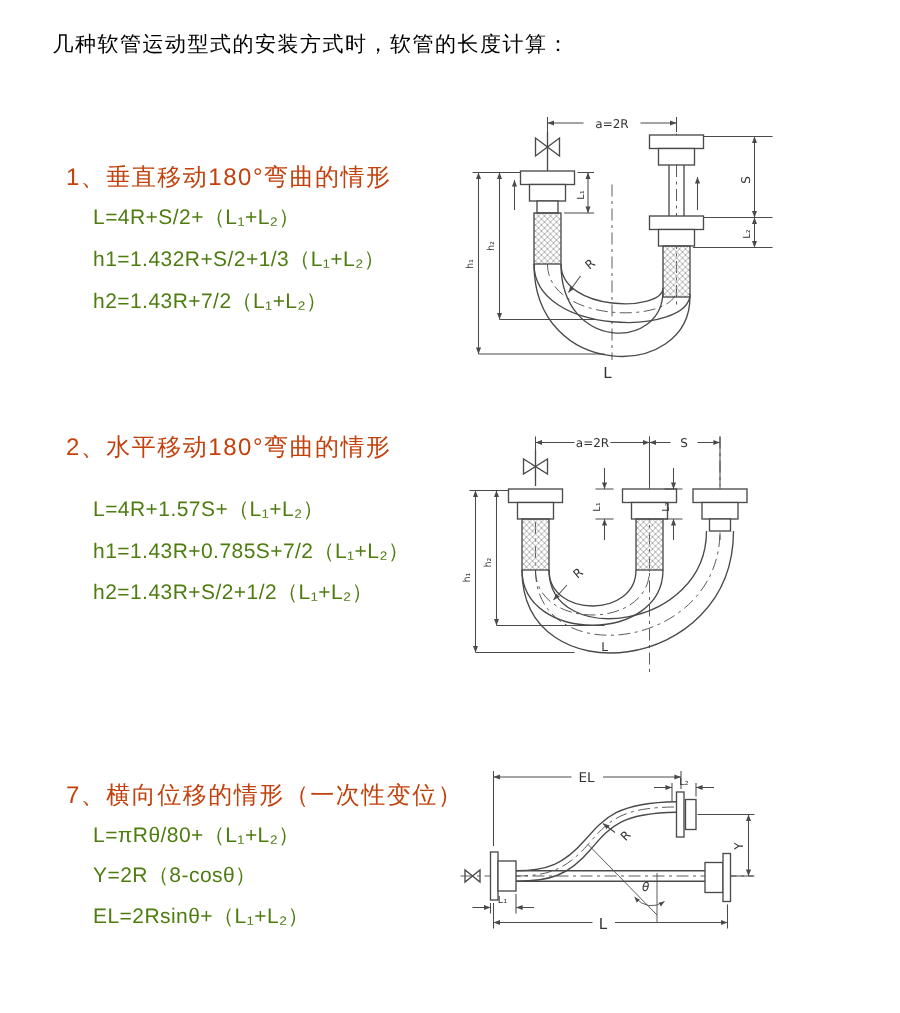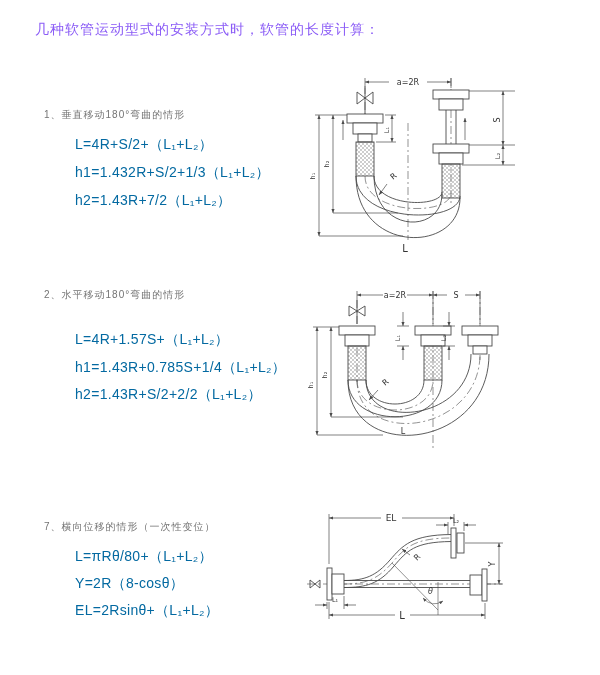--- a/index.html
+++ b/index.html
@@ -2,49 +2,49 @@
 <html><head>
 <meta charset="utf-8">
 <style>
   html,body{margin:0;padding:0;}
   body{
     width:600px;height:675px;background:#ffffff;position:relative;overflow:hidden;
     font-family:"Liberation Sans","DejaVu Sans",sans-serif;color:#111;
   }
   .page-title{
     position:absolute;left:35px;top:21px;font-size:14px;letter-spacing:1px;
-    color:#8b5cf6;white-space:nowrap;
+    color:#000000;white-space:nowrap;
   }
   .sec-heading{
-    position:absolute;left:44px;font-size:10px;letter-spacing:1px;color:#737373;white-space:nowrap;
+    position:absolute;left:44px;font-size:16px;letter-spacing:1px;color:#c2410c;white-space:nowrap;
   }
   .formula{
-    position:absolute;left:75px;font-size:14px;color:#0369a1;letter-spacing:.3px;white-space:nowrap;
+    position:absolute;left:62px;font-size:14px;color:#4d7c0f;letter-spacing:.3px;white-space:nowrap;
   }
   .diagram{position:absolute;}
   svg text{fill:#333;font-family:"DejaVu Sans",sans-serif;}
   .dimtxt{font-size:8px;}
   .dimtxt-sm{font-size:6.5px;}
 </style>
 </head>
 <body>
 
 <div>
 
   <div class="page-title">几种软管运动型式的安装方式时，软管的长度计算：</div>
 
   <div class="sec-heading" style="top:108px">1、垂直移动180°弯曲的情形</div>
   <div class="formula" style="top:136px">L=4R+S/2+（L₁+L₂）</div>
   <div class="formula" style="top:164px">h1=1.432R+S/2+1/3（L₁+L₂）</div>
   <div class="formula" style="top:192px">h2=1.43R+7/2（L₁+L₂）</div>
 
   <div class="sec-heading" style="top:288px">2、水平移动180°弯曲的情形</div>
   <div class="formula" style="top:331px">L=4R+1.57S+（L₁+L₂）</div>
-  <div class="formula" style="top:359px">h1=1.43R+0.785S+1/4（L₁+L₂）</div>
-  <div class="formula" style="top:386px">h2=1.43R+S/2+2/2（L₁+L₂）</div>
+  <div class="formula" style="top:359px">h1=1.43R+0.785S+7/2（L₁+L₂）</div>
+  <div class="formula" style="top:386px">h2=1.43R+S/2+1/2（L₁+L₂）</div>
 
   <div class="sec-heading" style="top:520px">7、横向位移的情形（一次性变位）</div>
   <div class="formula" style="top:548px">L=πRθ/80+（L₁+L₂）</div>
   <div class="formula" style="top:575px">Y=2R（8-cosθ）</div>
   <div class="formula" style="top:602px">EL=2Rsinθ+（L₁+L₂）</div>
 
   <svg class="diagram" style="left:303px;top:68px" width="285" height="192" viewBox="0 0 285 192">
     <defs>
       <marker id="d1a" viewBox="0 0 10 10" refX="9" refY="5" markerWidth="7" markerHeight="7" orient="auto-start-reverse">
         <path d="M0,1.5 L9,5 L0,8.5 Z" fill="#4a4a4a"></path>

